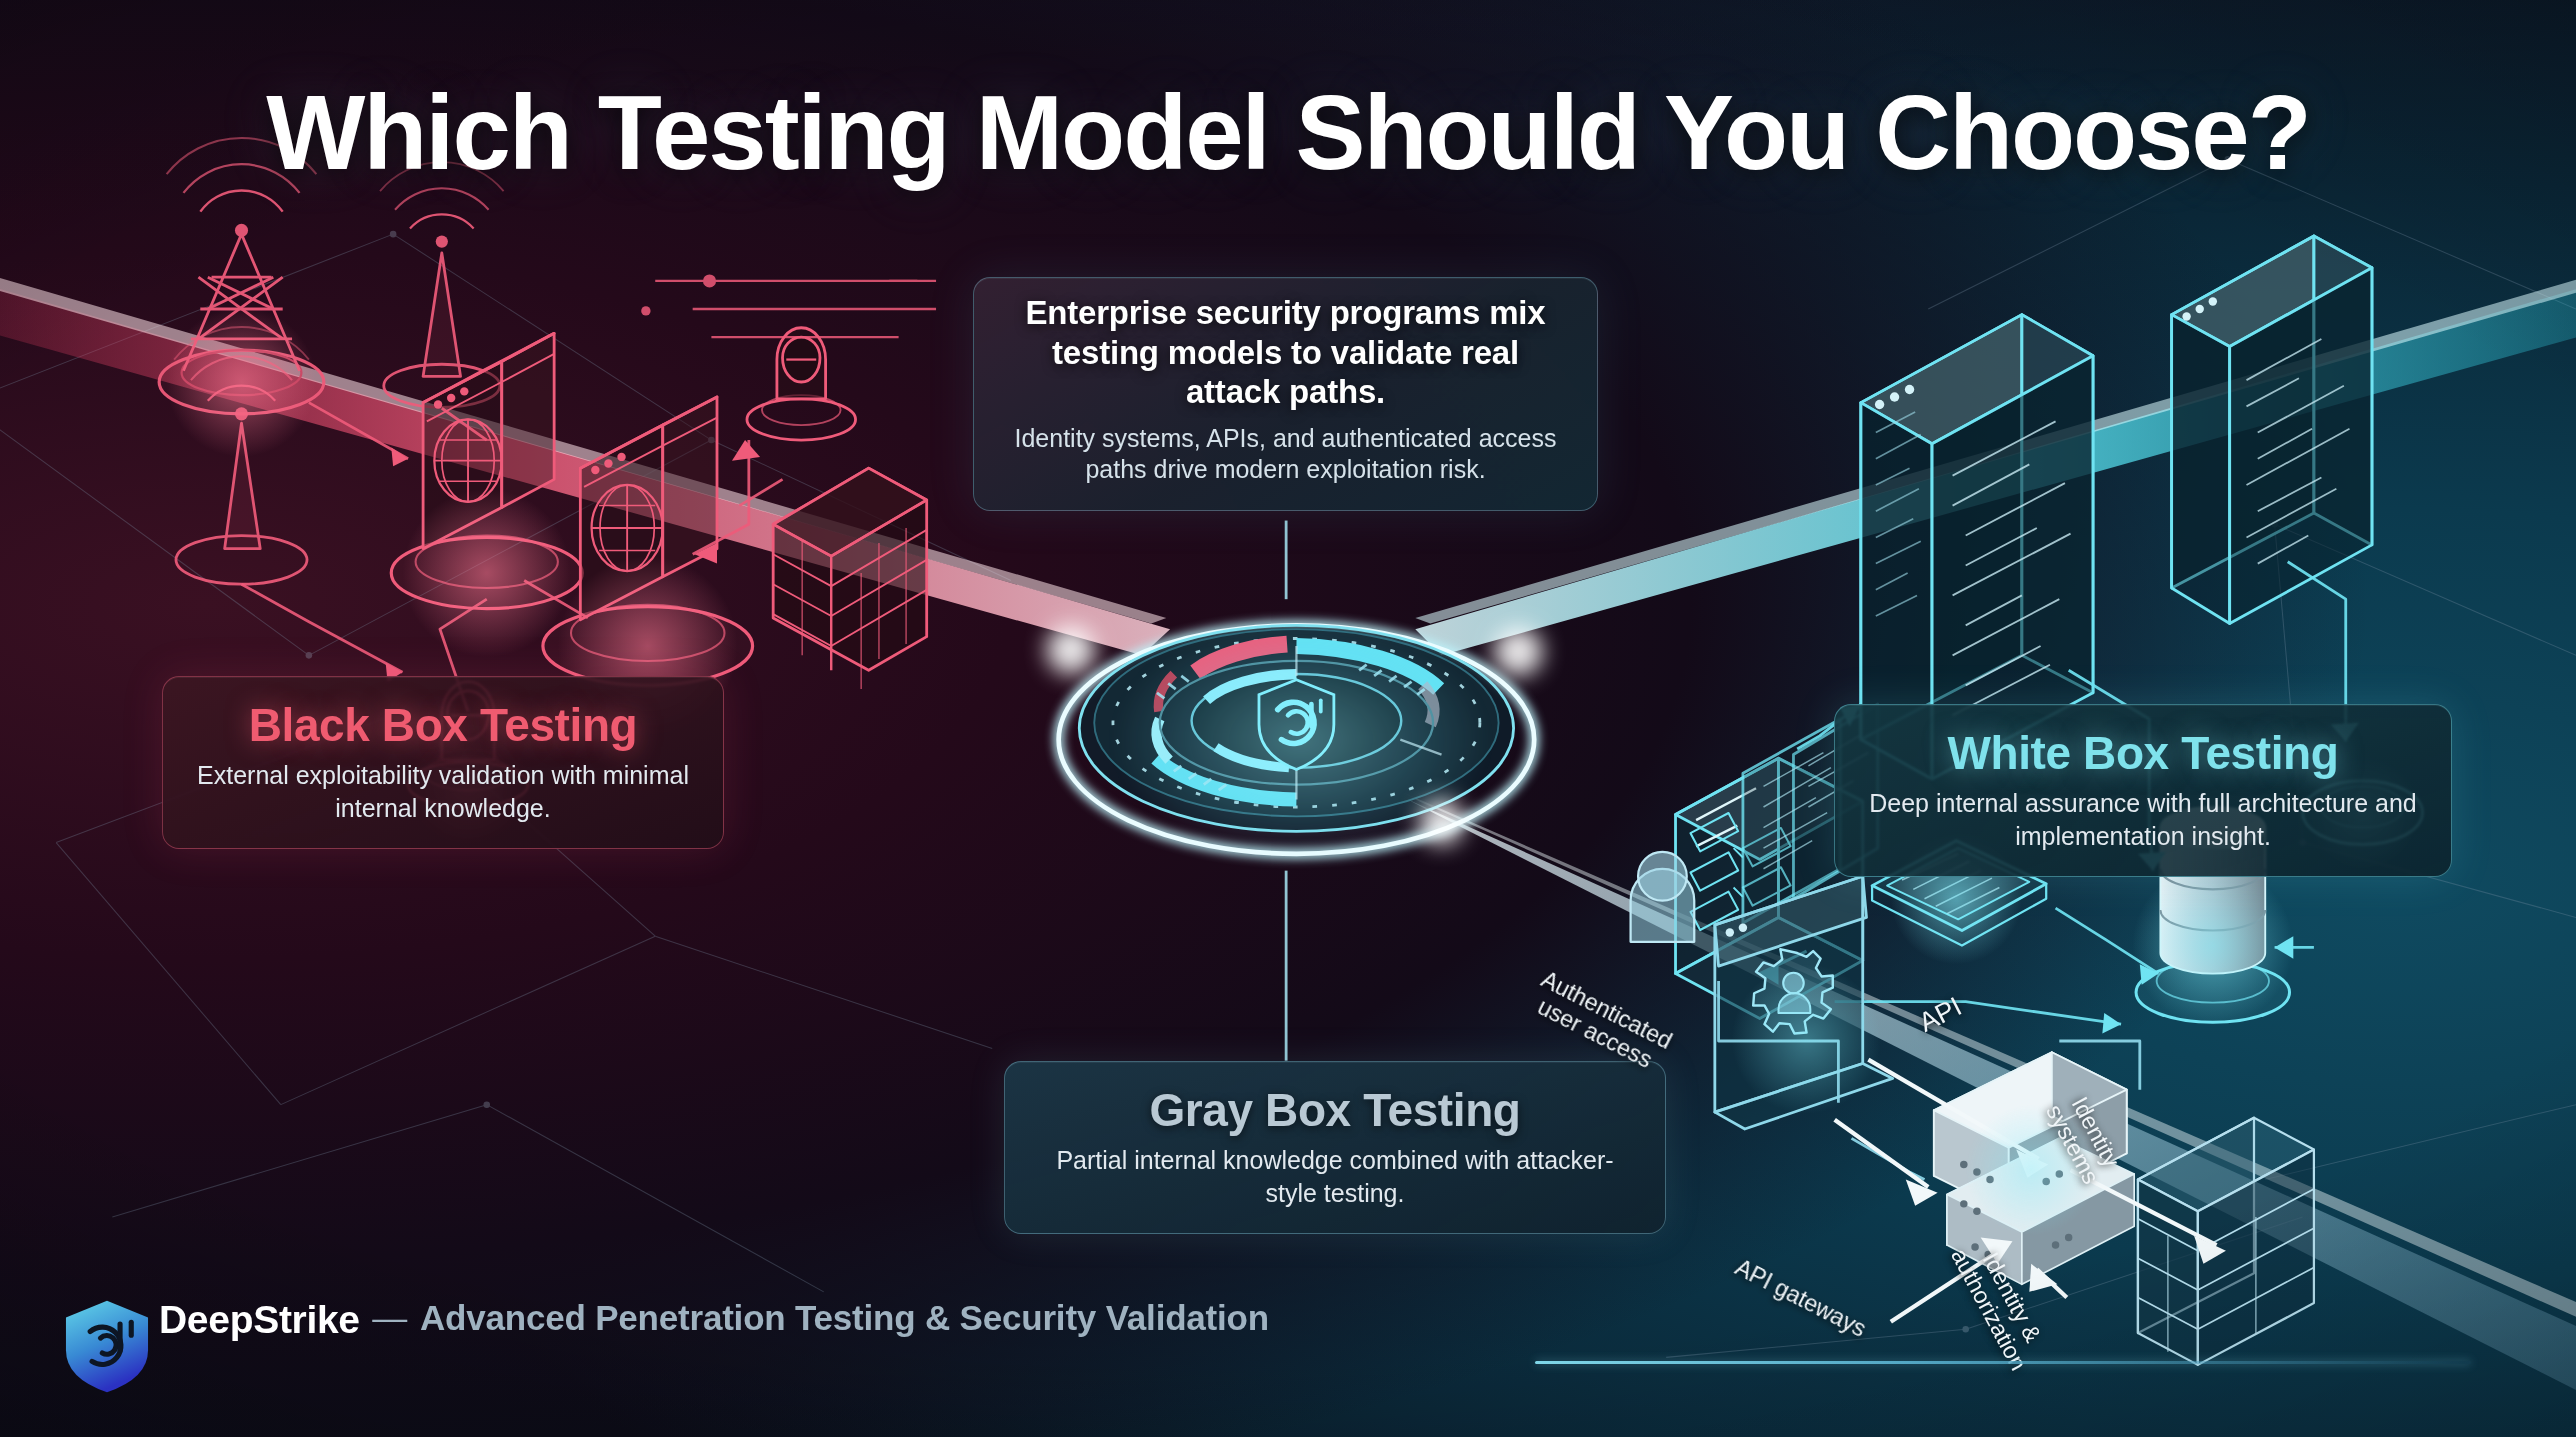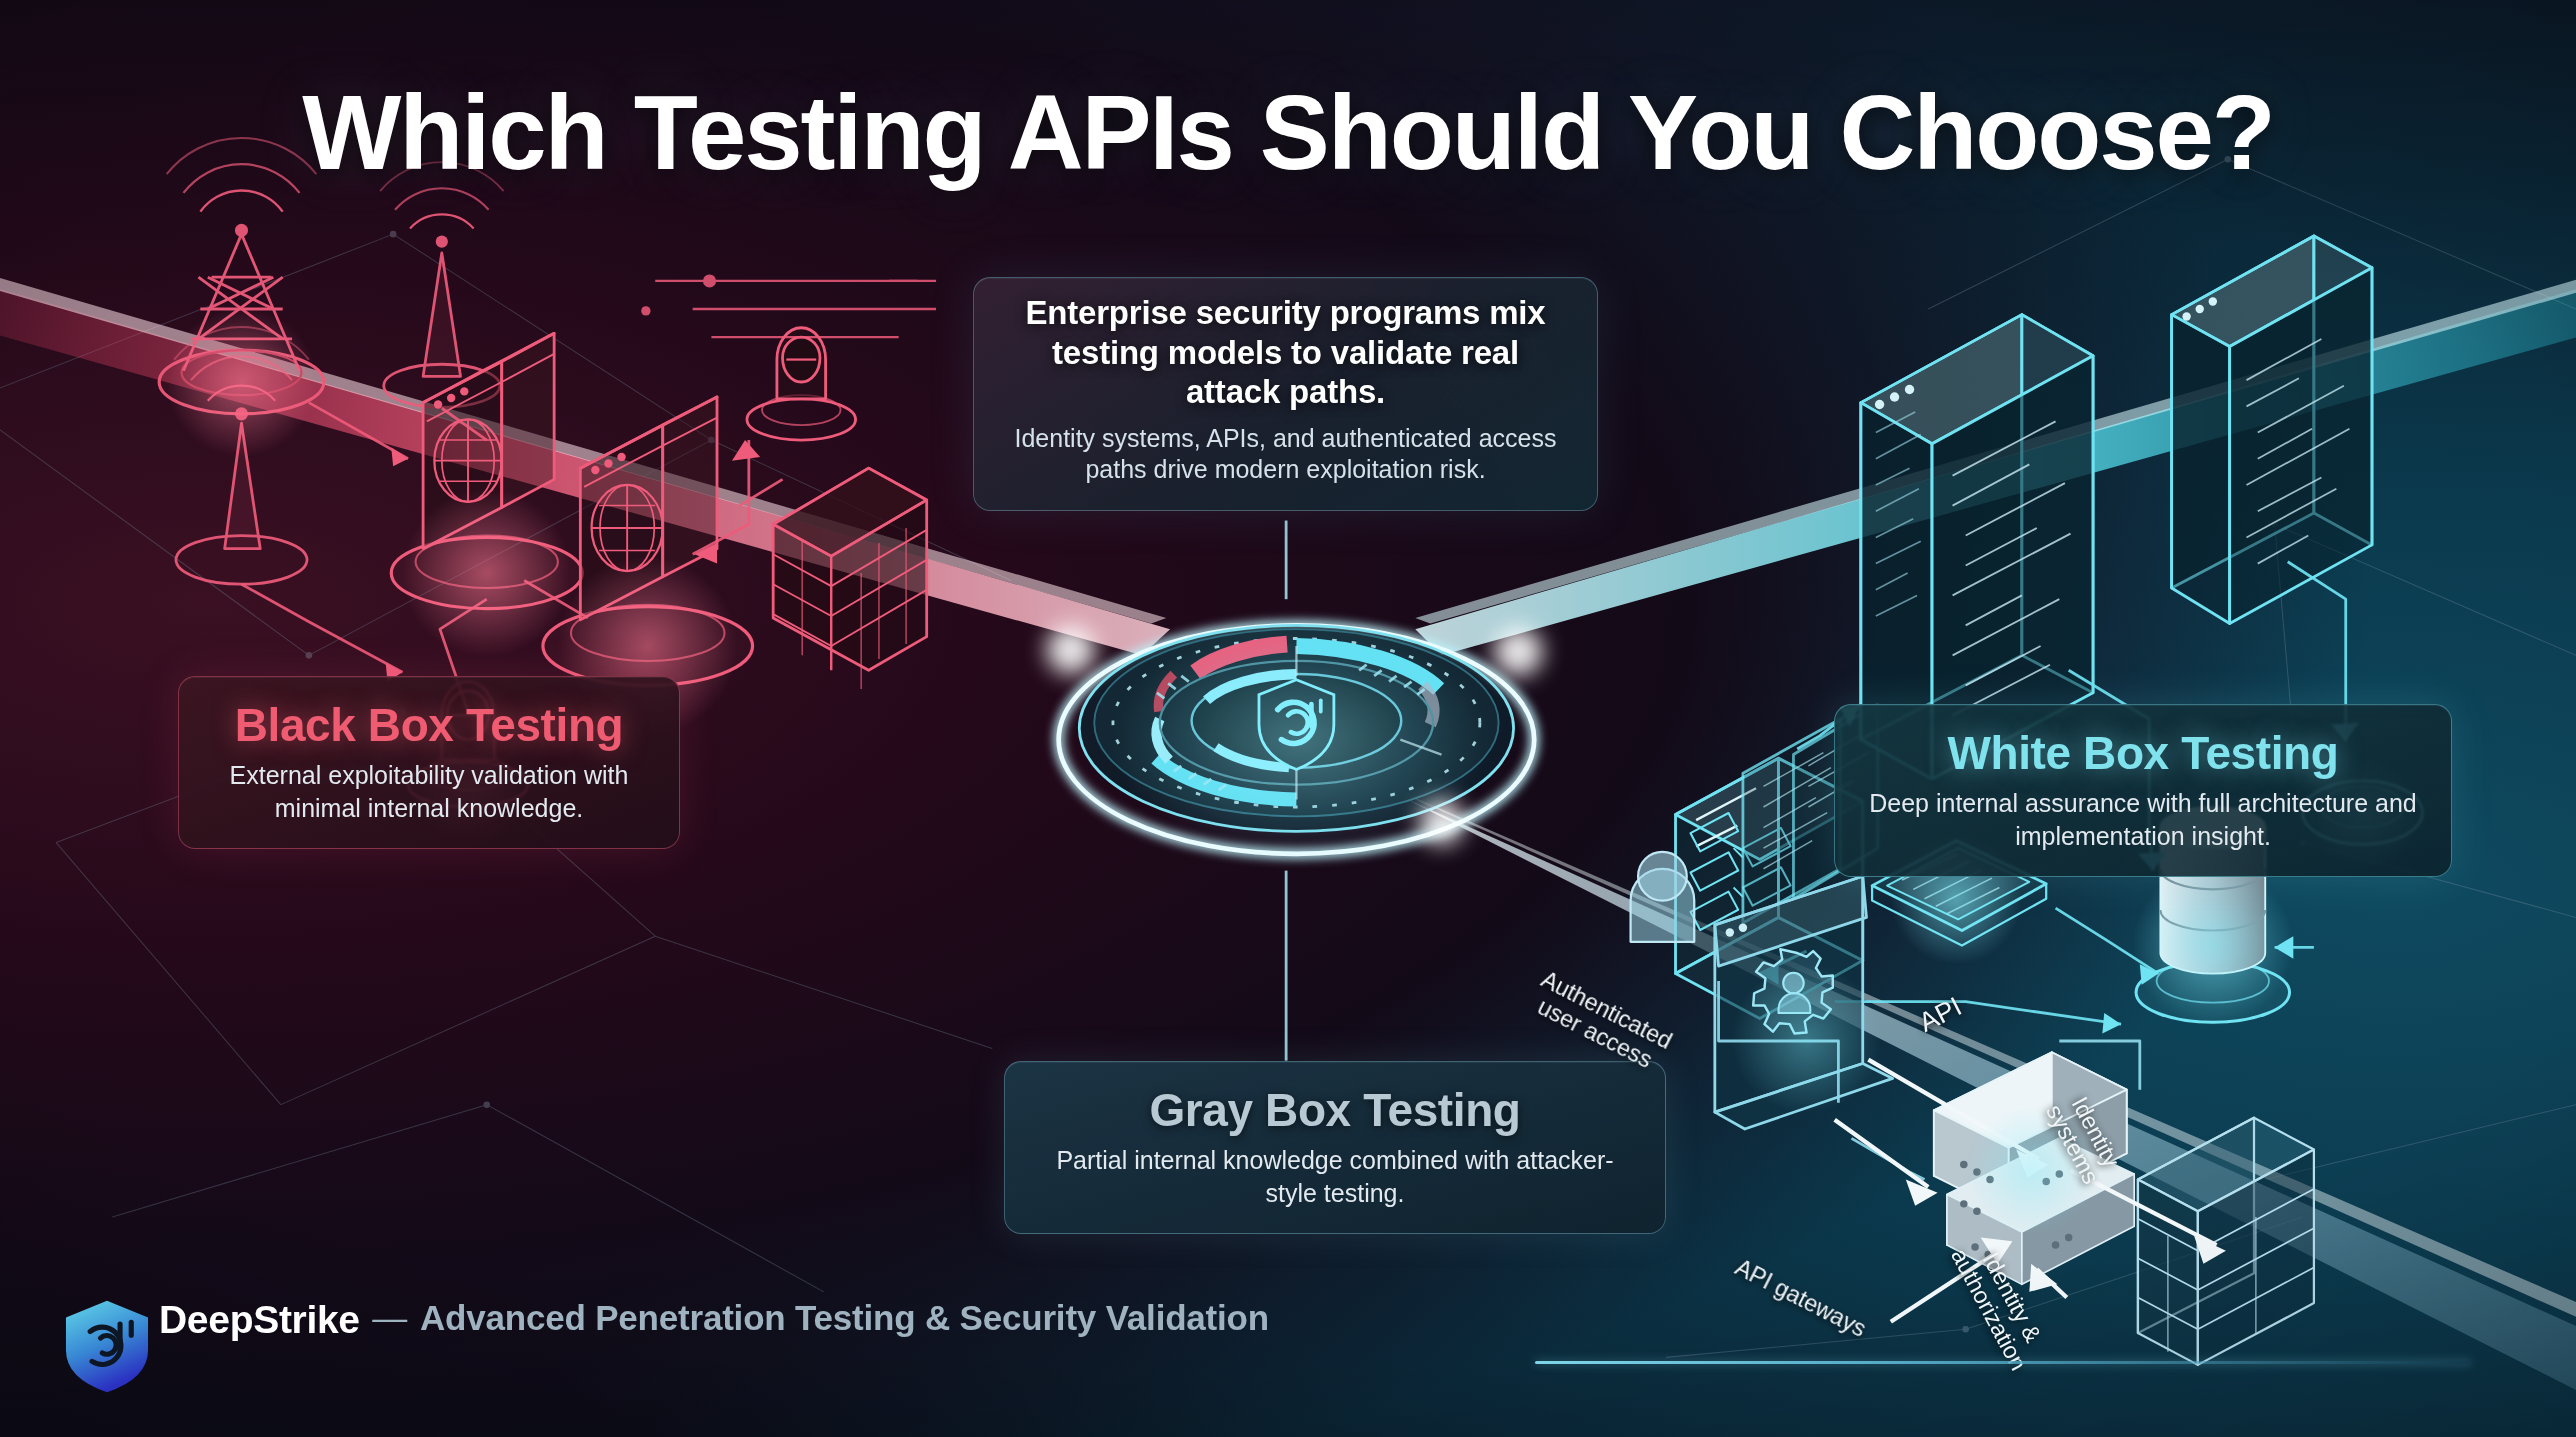--- a/index.html
+++ b/index.html
@@ -24,21 +24,21 @@
 
   
   .layer{position:absolute;left:0;top:0;width:2576px;height:1438px;}
 
   
   .card{position:absolute;border-radius:17px;padding:24px 32px;box-sizing:border-box;
         backdrop-filter:blur(0.9px);}
   .card h3{margin:0 0 9.4px 0;font-size:46px;font-weight:700;letter-spacing:-0.4px;line-height:1.06;}
   .card p{margin:0;font-size:25px;line-height:1.30;color:#e2e9ef;font-weight:400;}
 
-  .card-black{left:178px;top:676px;width:502px;
+  .card-black{left:162px;top:676px;width:562px;
     background:linear-gradient(160deg,rgba(60,22,34,.92),rgba(34,14,24,.88));
     border:1.5px solid rgba(226,92,120,.46);
     box-shadow:0 0 41px rgba(226,70,104,.16), inset 0 0.9px 0 rgba(255,190,205,.08);}
   .card-black h3{color:#ef5b70;text-shadow:0 0 24px rgba(239,91,112,.55);}
   .card-black p{text-align:center;}
   .card-black h3{text-align:center;}
 
   .card-white{left:1834px;top:676px;width:618px;
     background:linear-gradient(160deg,rgba(20,56,66,.92),rgba(12,34,44,.88));
     border:1.5px solid rgba(110,214,228,.46);
@@ -570,21 +570,21 @@
         <circle cx="1144" cy="694" r="26"></circle>
           <circle cx="1622" cy="696" r="26"></circle>
         <circle cx="1540" cy="878" r="24"></circle>
       </g>
     </g>
   </svg>
 
   <div id="hubglow"></div>
   <div class="bg bg-vig"></div>
 
-  <div id="title">Which Testing APIs Should You Choose?</div>
+  <div id="title">Which Testing Model Should You Choose?</div>
 
   <div class="card card-center">
     <p class="hl">Enterprise security programs mix testing models to validate real attack paths.</p>
     <p class="sub">Identity systems, APIs, and authenticated access paths drive modern exploitation risk.</p>
   </div>
 
   <div class="card card-black">
     <h3>Black Box Testing</h3>
     <p>External exploitability validation with minimal internal knowledge.</p>
   </div>

